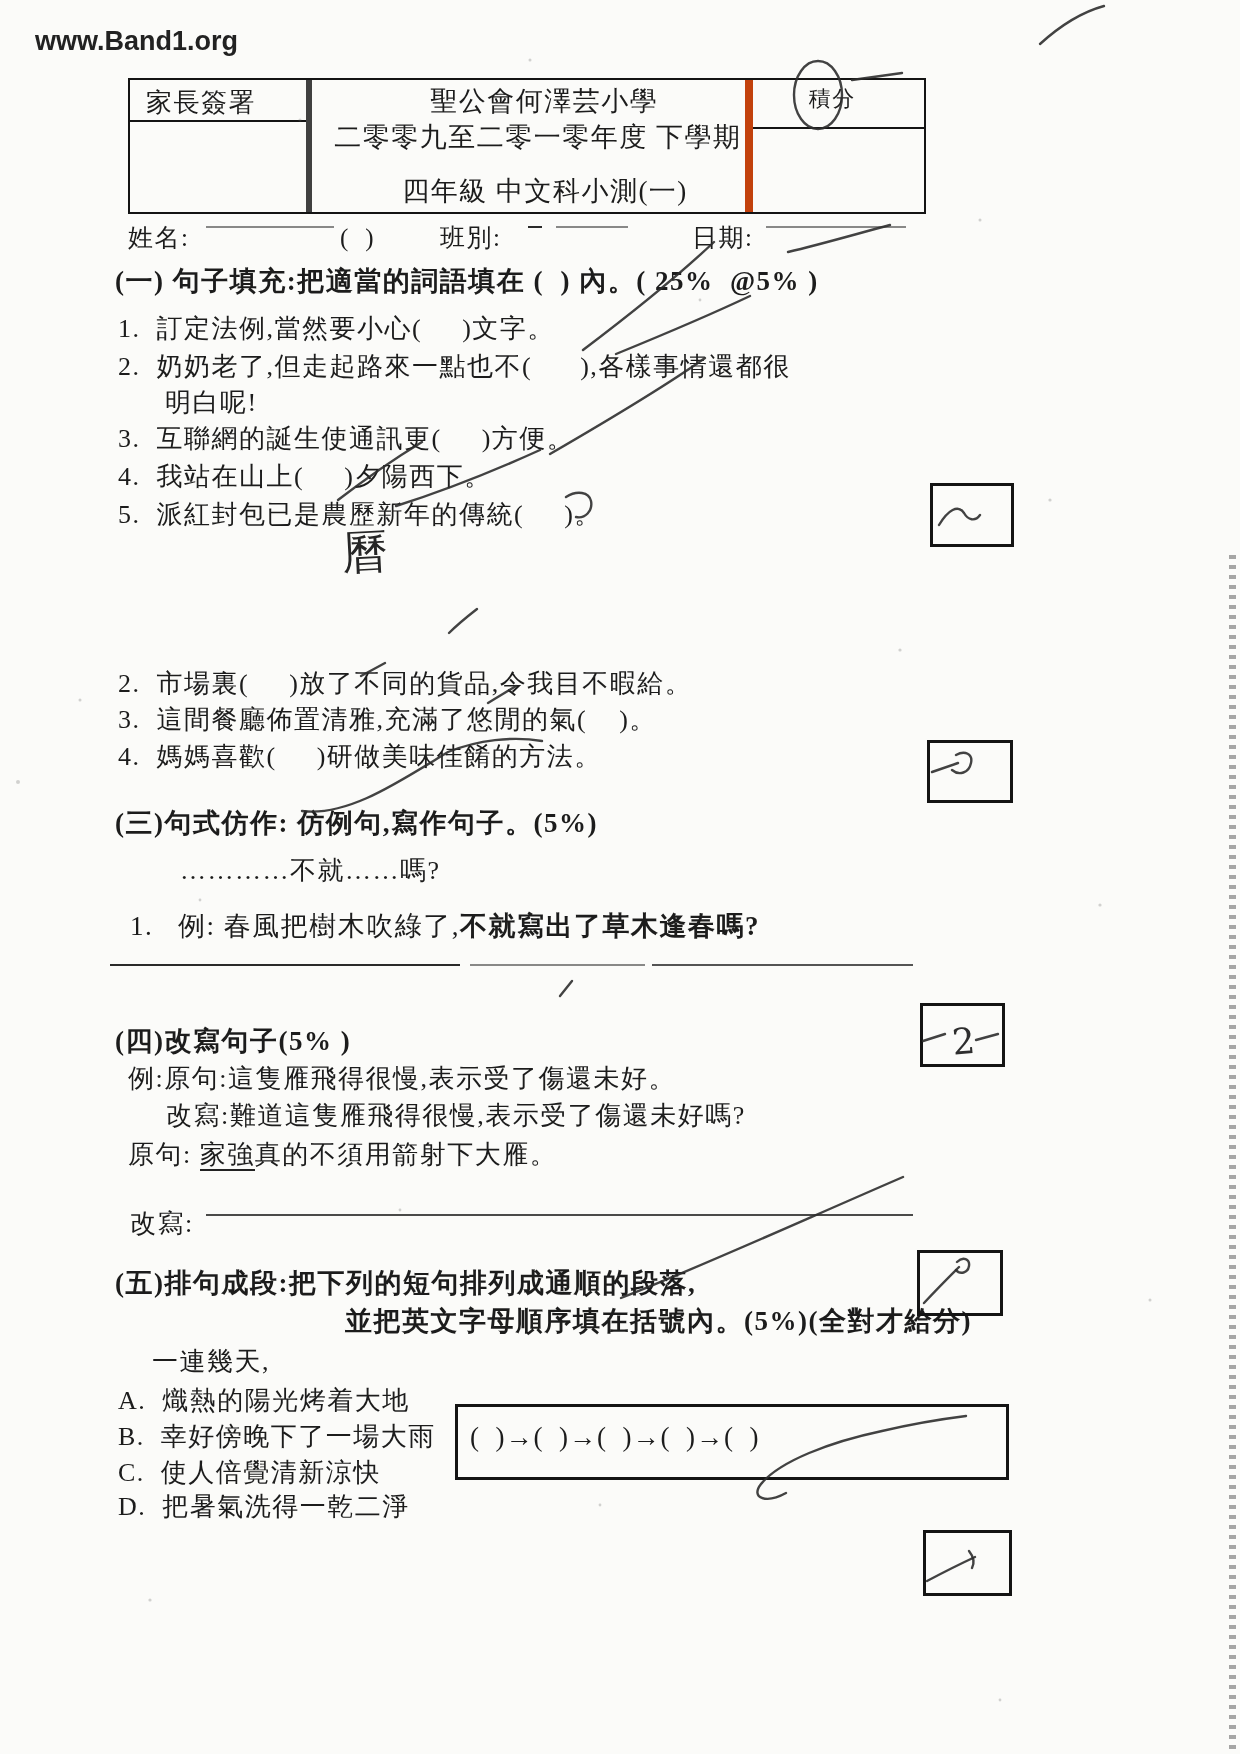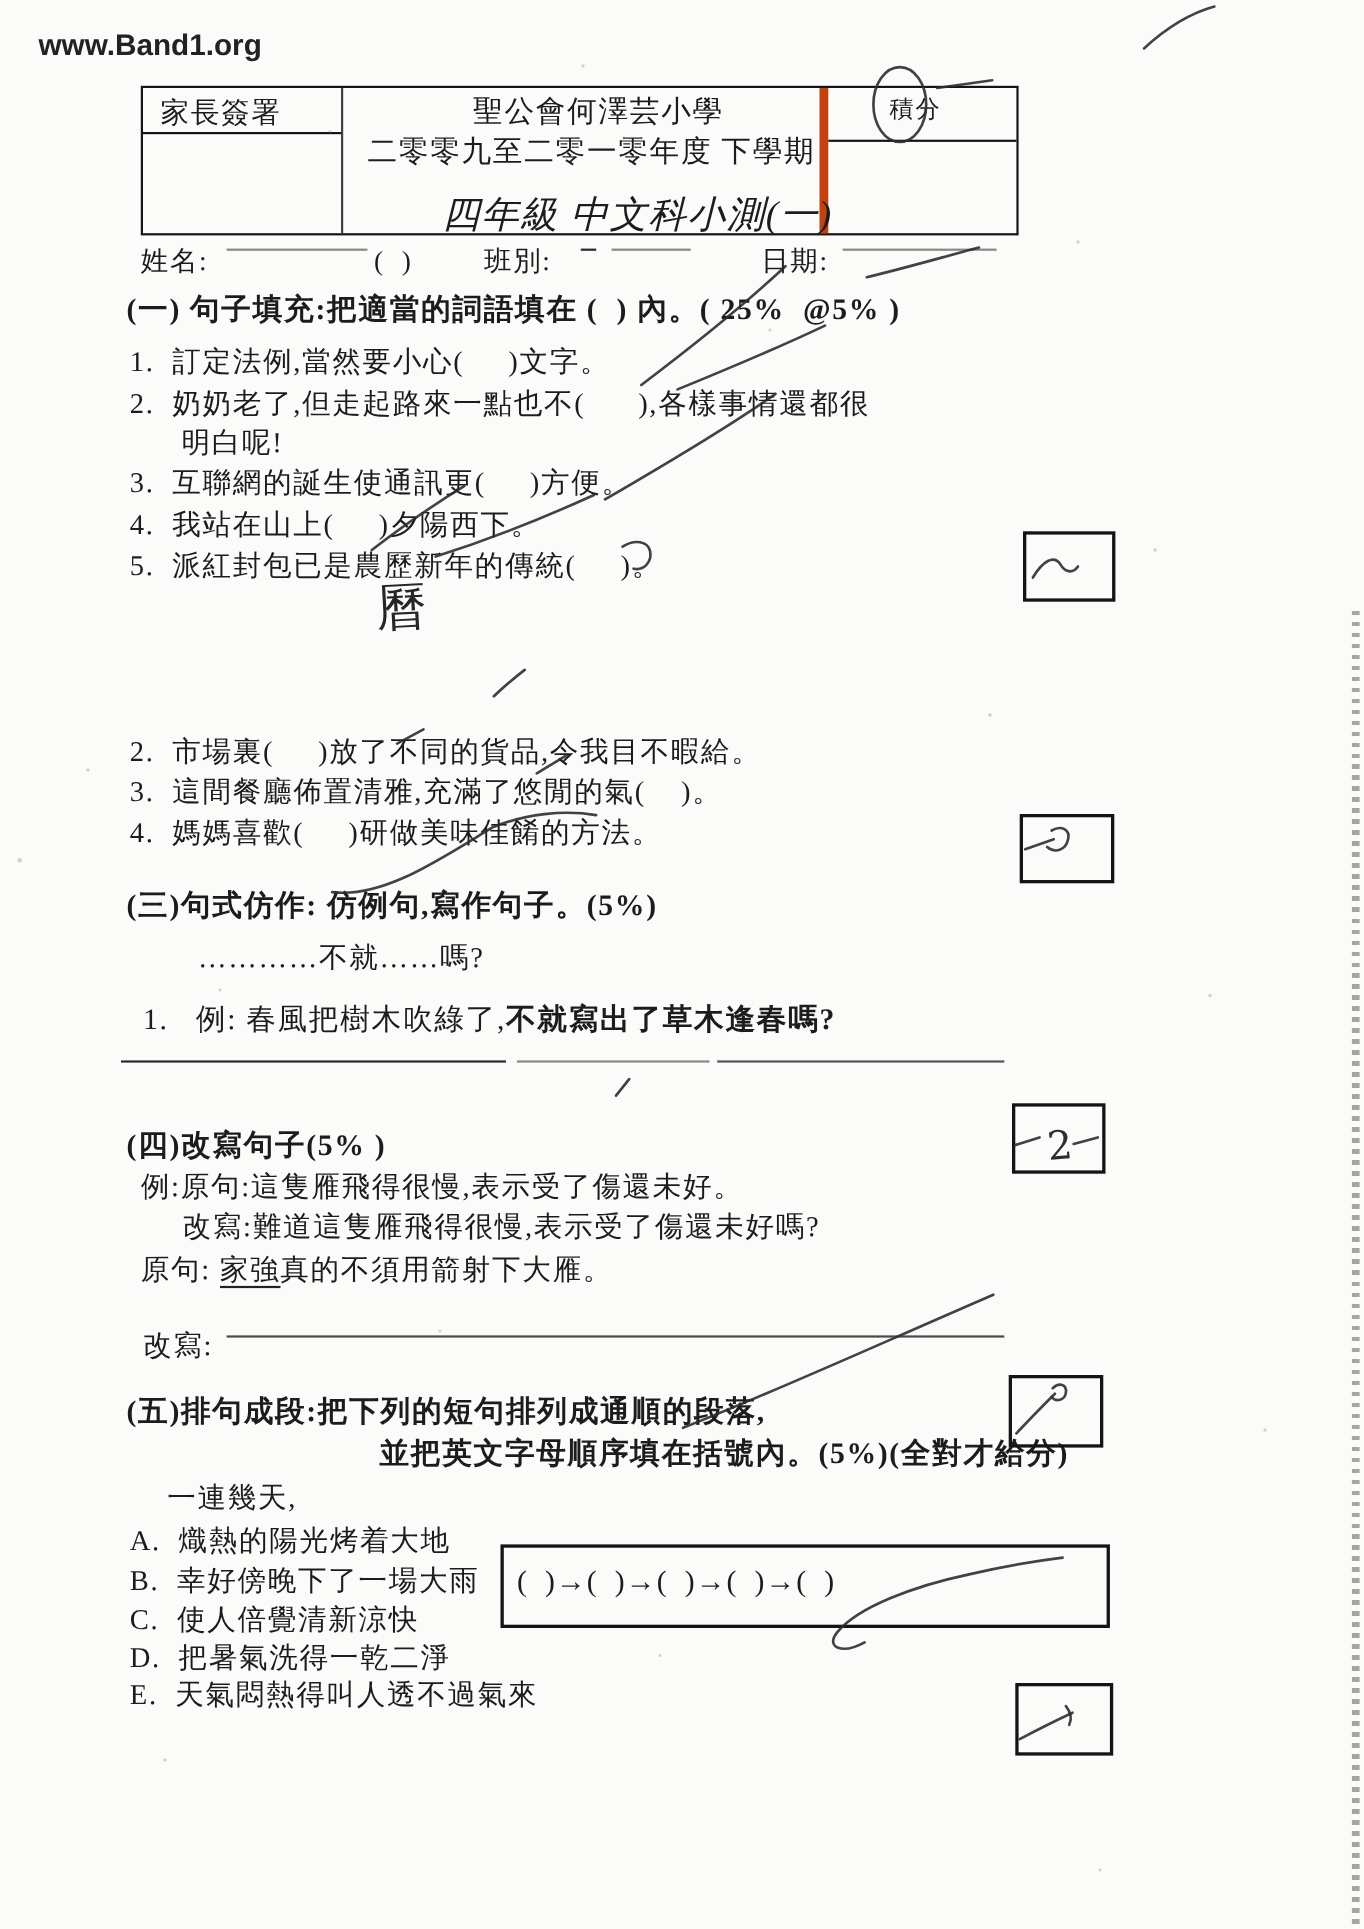--- a/index.html
+++ b/index.html
@@ -12,21 +12,21 @@
   .heading { font-weight:bold; font-size:27px; }
   .small { font-size:25px; }
   .big-ex { font-size:27px; }
   .bold { font-weight:bold; }
   .ul { position:absolute; border-bottom:2px solid #2a2a2a; }
   .ul.faint { opacity:.55; }
   .scorebox { position:absolute; border:3px solid #141414; background:transparent; }
   .htable { position:absolute; left:128px; top:78px; width:794px; height:132px;
             border:2.5px solid #141414; display:flex; }
   .hcell { position:relative; box-sizing:border-box; }
-  .hcell.left  { width:188px; border-right:2px solid #404040; }
+  .hcell.left  { width:188px; border-right:6px solid #404040; }
   .hcell.mid   { width:455px; border-right:8px solid #c2410c; text-align:center; }
   .hcell.right { width:177px; }
   .hcell .divline { position:absolute; left:0; right:0; border-bottom:2px solid #141414; }
   .watermark { position:absolute; left:35px; top:26px; font-family:"Liberation Sans","DejaVu Sans",sans-serif;
                font-size:27px; font-weight:bold; color:#222; letter-spacing:0; }
   .hand { position:absolute; color:#262626; font-size:46px;
           font-family:"DejaVu Serif",serif; transform:rotate(-3deg); }
   svg.overlay { position:absolute; left:0; top:0; width:1240px; height:1754px; pointer-events:none; }
   svg.overlay path, svg.overlay line, svg.overlay ellipse {
     stroke:#2e2e2e; stroke-width:2.4; fill:none; stroke-linecap:round; opacity:.9;
@@ -45,21 +45,21 @@
   <div class="watermark">www.Band1.org</div>
 
   <div class="htable">
     <div class="hcell left">
       <div class="divline" style="top:40px"></div>
       <div class="line" style="left:16px; top:8px; font-size:26px;">家長簽署</div>
     </div>
     <div class="hcell mid">
       <div class="line" style="left:118px; top:6px; font-size:27px;">聖公會何澤芸小學</div>
       <div class="line" style="left:22px; top:42px; font-size:27px;">二零零九至二零一零年度 下學期</div>
-      <div class="line" style="left:90px; top:96px; font-size:34px;font-style:italic;">四年級 中文科小測(一)</div>
+      <div class="line" style="left:90px; top:96px; font-size:27px;">四年級 中文科小測(一)</div>
     </div>
     <div class="hcell right">
       <div class="divline" style="top:47px"></div>
       <div class="line" style="left:56px; top:6px; font-size:22px;">積分</div>
     </div>
   </div>
 
   <div class="line small" style="left:128px; top:224px;">姓名:</div>
   <div class="ul faint" style="left:206px; top:226px; width:128px;"></div>
   <div class="line small" style="left:340px; top:224px;">(  )</div>
@@ -96,21 +96,20 @@
   <div class="line" style="left:130px; top:1209px;">改寫:</div>
   <div class="ul" style="left:206px; top:1214px; width:707px; opacity:.85"></div>
 
   <div class="line heading" style="left:115px; top:1268px;">(五)排句成段:把下列的短句排列成通順的段落,</div>
   <div class="line heading" style="left:345px; top:1306px;">並把英文字母順序填在括號內。(5%)(全對才給分)</div>
   <div class="line" style="left:152px; top:1347px;">一連幾天,</div>
   <div class="line" style="left:118px; top:1386px;">A.  熾熱的陽光烤着大地</div>
   <div class="line" style="left:118px; top:1422px;">B.  幸好傍晚下了一場大雨</div>
   <div class="line" style="left:118px; top:1458px;">C.  使人倍覺清新涼快</div>
   <div class="line" style="left:118px; top:1492px;">D.  把暑氣洗得一乾二淨</div>
-  <div class="line" style="left:118px; top:1526px;">E.  天氣悶熱得叫人透不過氣來</div>
 
   <div class="seqbox"></div>
   <div class="seqtext">(  )→(  )→(  )→(  )→(  )</div>
 
   <div class="scorebox" style="left:930px; top:483px;  width:78px; height:58px;"></div>
   <div class="scorebox" style="left:927px; top:740px;  width:80px; height:57px;"></div>
   <div class="scorebox" style="left:920px; top:1003px; width:79px; height:58px;"></div>
   <div class="scorebox" style="left:917px; top:1250px; width:80px; height:60px;"></div>
   <div class="scorebox" style="left:923px; top:1530px; width:83px; height:60px;"></div>
 

